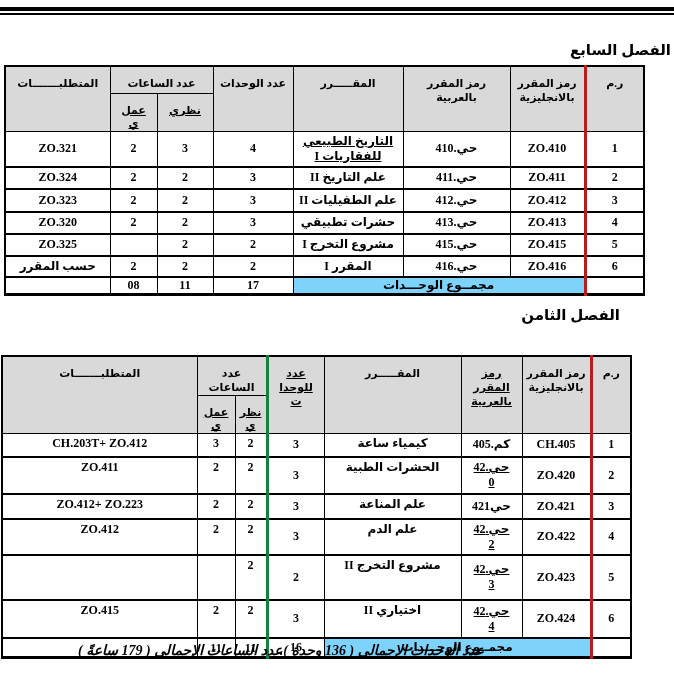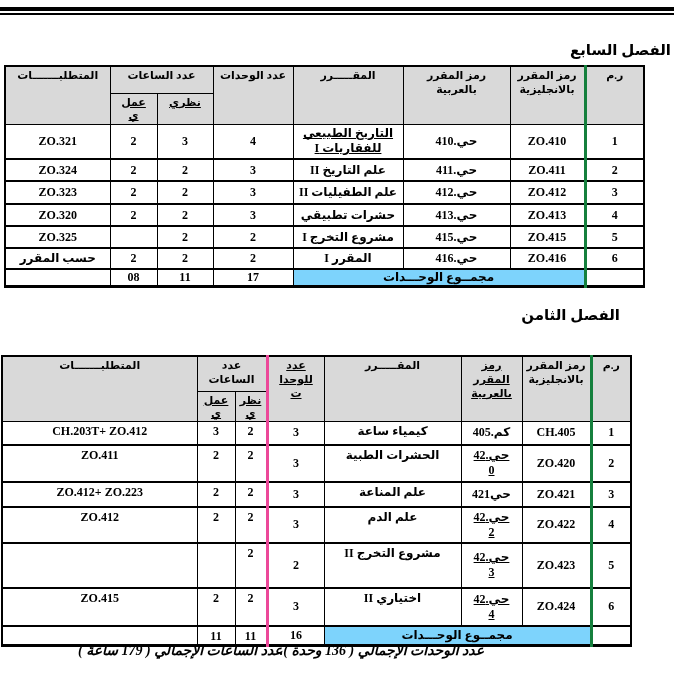--- a/index.html
+++ b/index.html
@@ -40,26 +40,26 @@
     vertical-align:middle;
     font-weight:bold;
     font-size:12px;
     line-height:1.25;
     padding:0 2px;
     overflow:hidden;
   }
   table.t thead td{
     background:#D9D9D9;
     vertical-align:top;
-    padding-top:2px;
+    padding-top:10px;
     font-size:11px;
   }
   table.t tbody tr + tr td{border-top:2px solid #000;}
-  table.t .c-num{border-left:3px solid #15803d;}
-  #t8 .c-units{border-left:3px solid #ec4899;}
+  table.t .c-num{border-left:3px solid #b91c1c;}
+  #t8 .c-units{border-left:3px solid #15803d;}
   .c-course{font-size:11px;}
   .pre{white-space:pre-line;text-decoration:underline;}
   .lt{font-weight:normal;}
   .tot-label{background:#7dd3fc;font-size:11px;}
   #t8 tbody .c-course, #t8 tbody .c-theory, #t8 tbody .c-prac, #t8 tbody .c-req{
     vertical-align:top;padding-top:2px;
   }
   .footer-note{
     position:absolute;
     top:642px;

